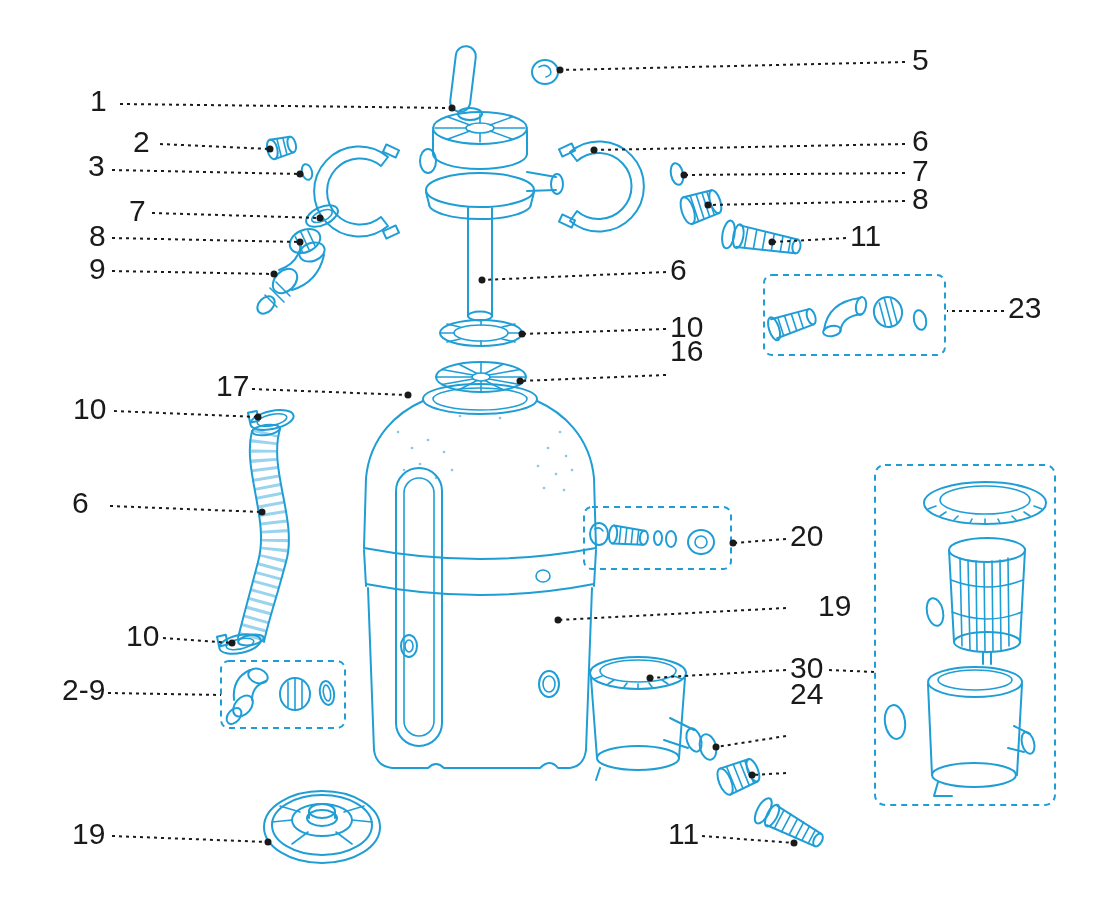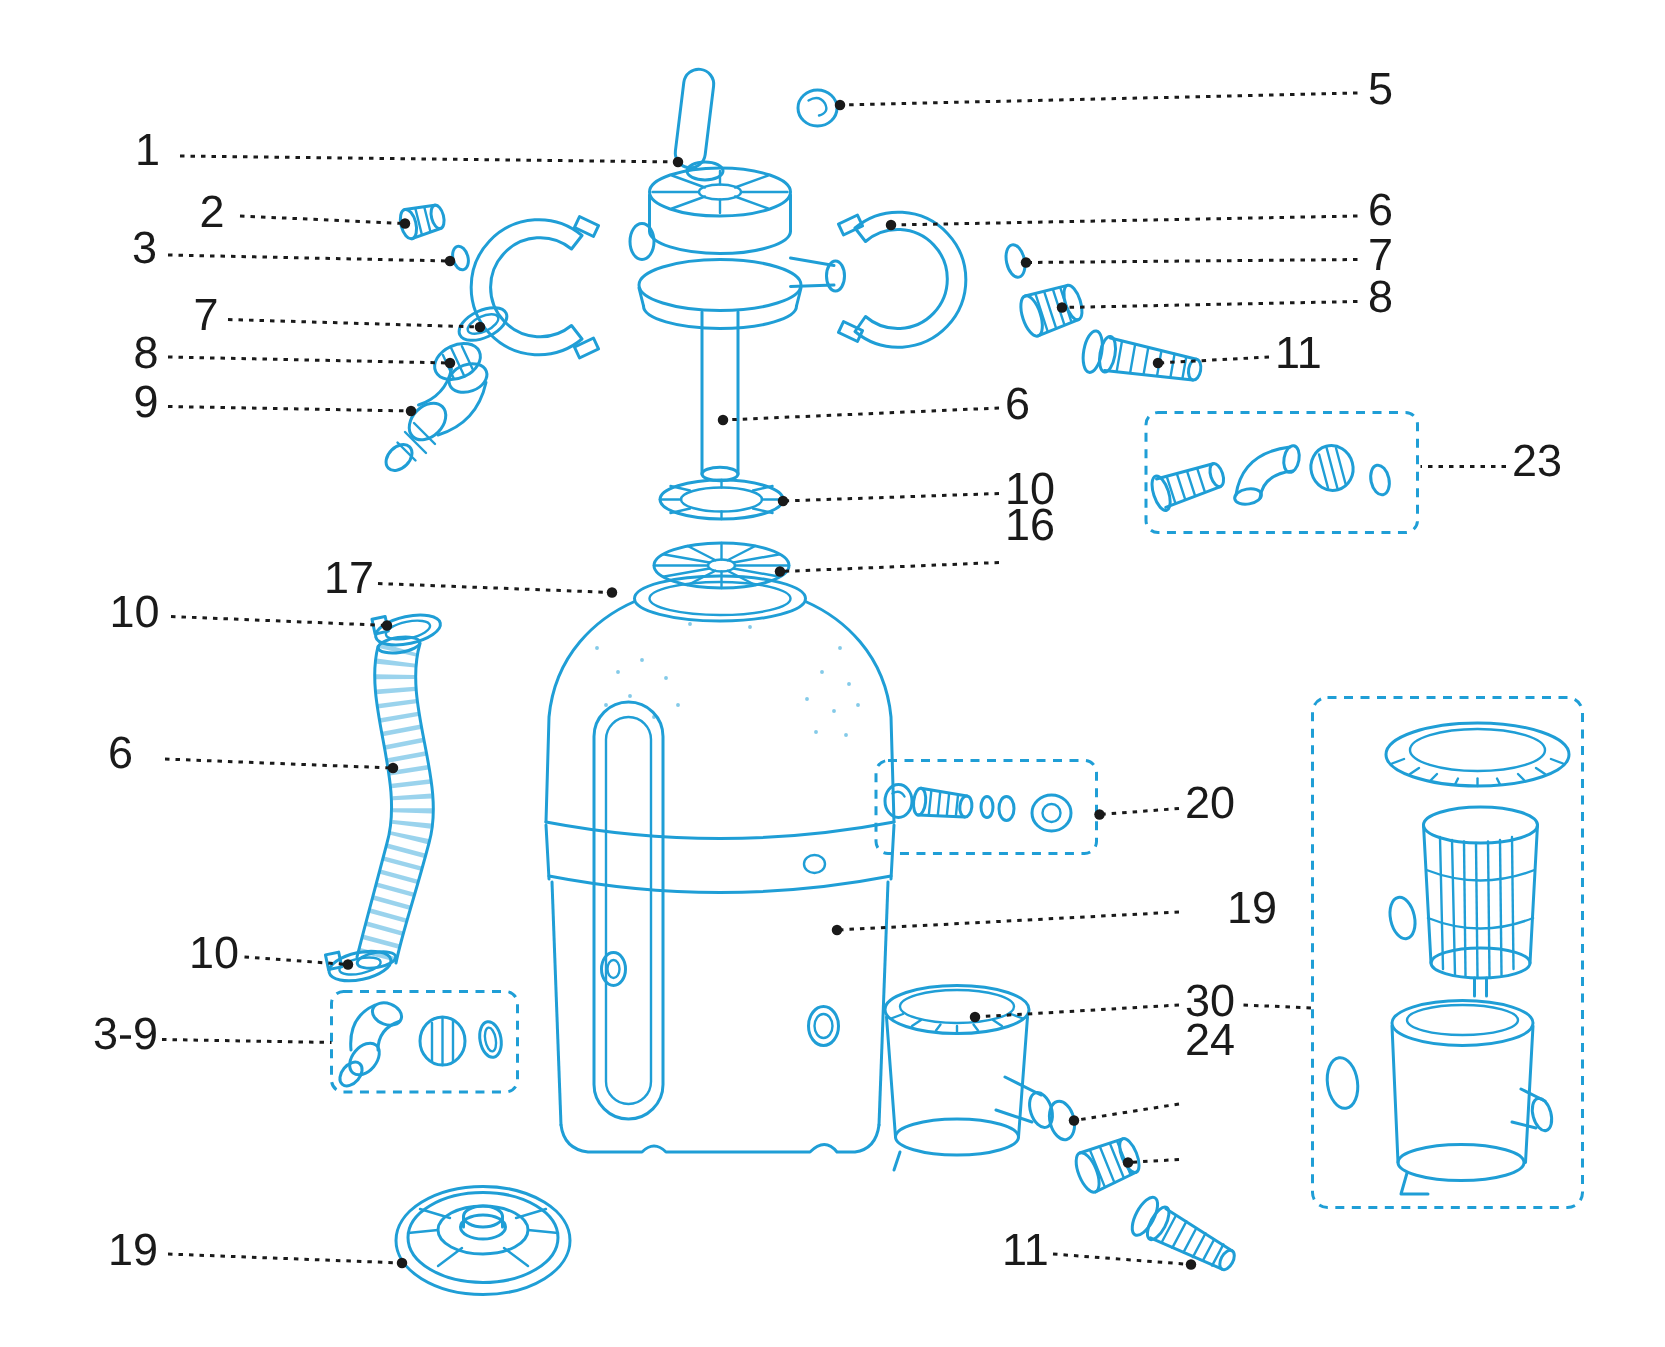--- a/index.html
+++ b/index.html
@@ -471,19 +471,19 @@
   <span class="callout" style="left:1008px;top:293px">23</span>
   <span class="callout" style="left:670px;top:312px">10</span>
   <span class="callout" style="left:670px;top:336px">16</span>
   <span class="callout" style="left:216px;top:371px">17</span>
   <span class="callout" style="left:73px;top:394px">10</span>
   <span class="callout" style="left:72px;top:488px">6</span>
   <span class="callout" style="left:790px;top:521px">20</span>
   <span class="callout" style="left:818px;top:591px">19</span>
   <span class="callout" style="left:126px;top:621px">10</span>
   <span class="callout" style="left:790px;top:653px">30</span>
-  <span class="callout" style="left:62px;top:675px">3-9</span>
+  <span class="callout" style="left:62px;top:675px">2-9</span>
   <span class="callout" style="left:790px;top:679px">24</span>
   <span class="callout" style="left:792px;top:756px"></span>
   <span class="callout" style="left:72px;top:819px">19</span>
   <span class="callout" style="left:668px;top:819px">11</span>
 
 </div>
 
 </body></html>

